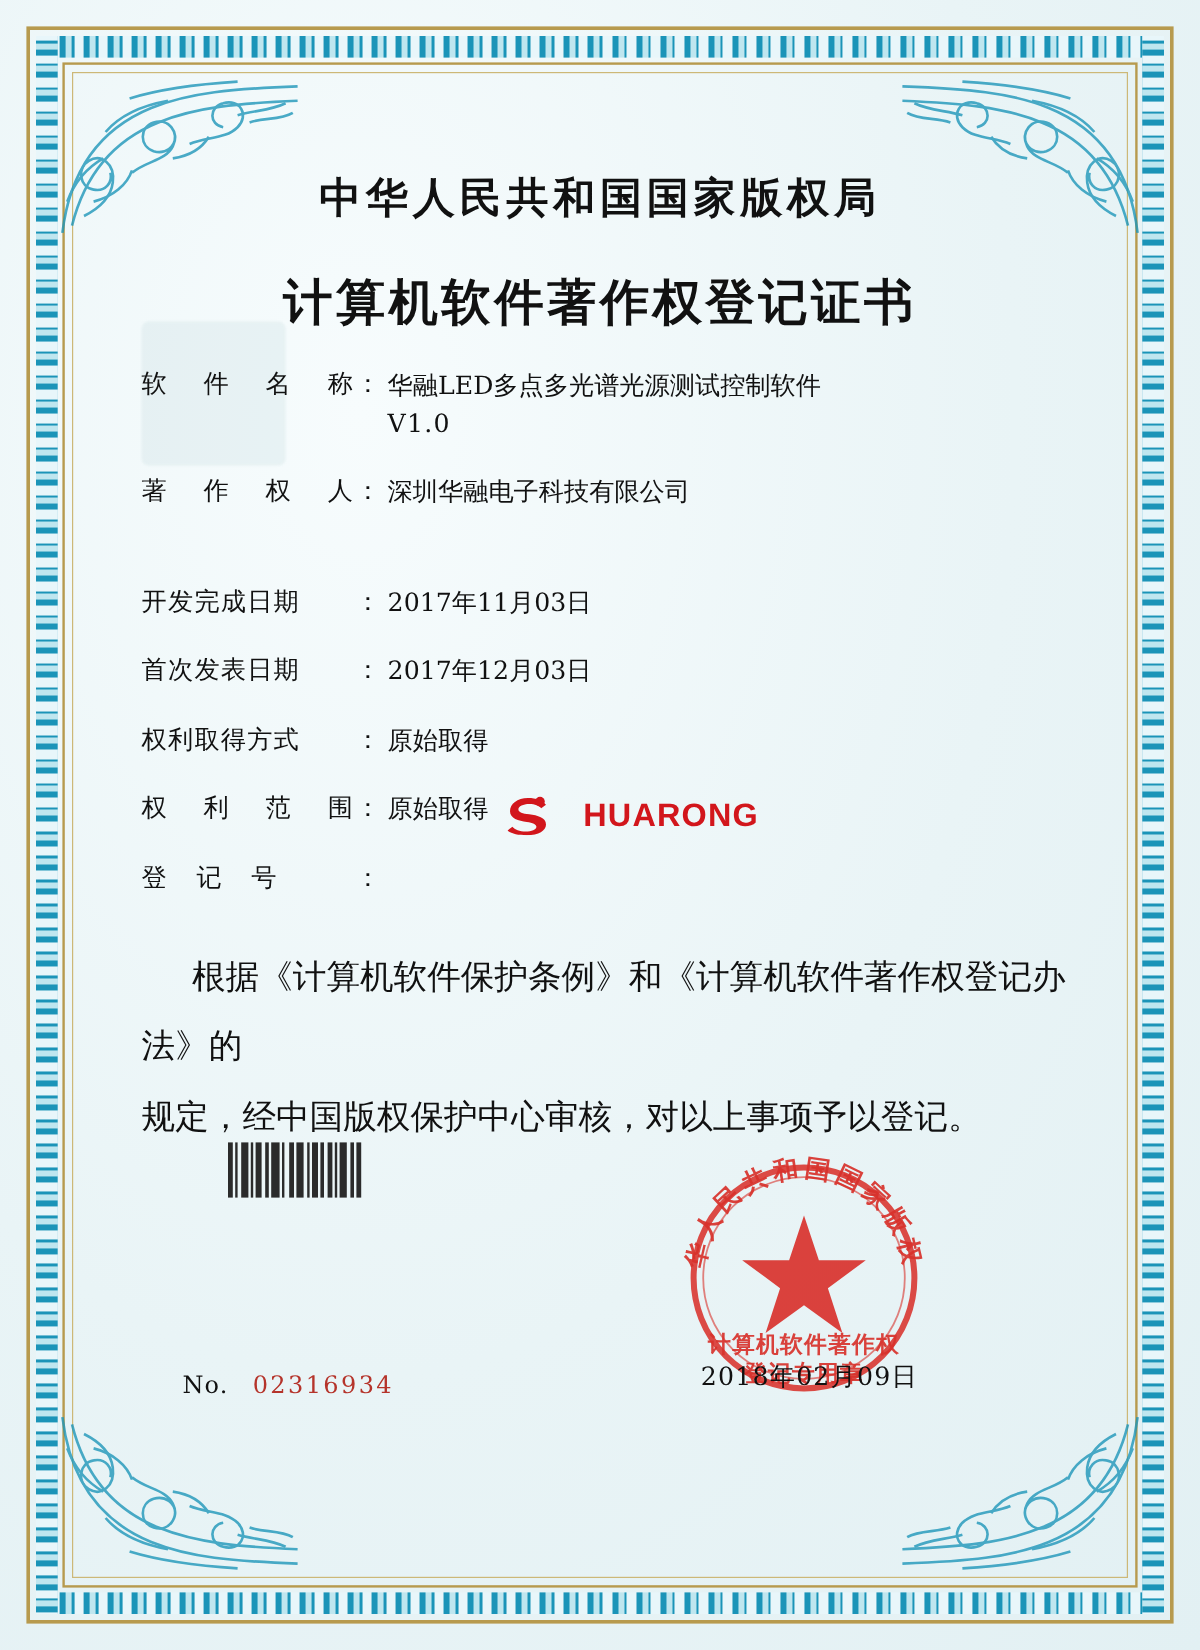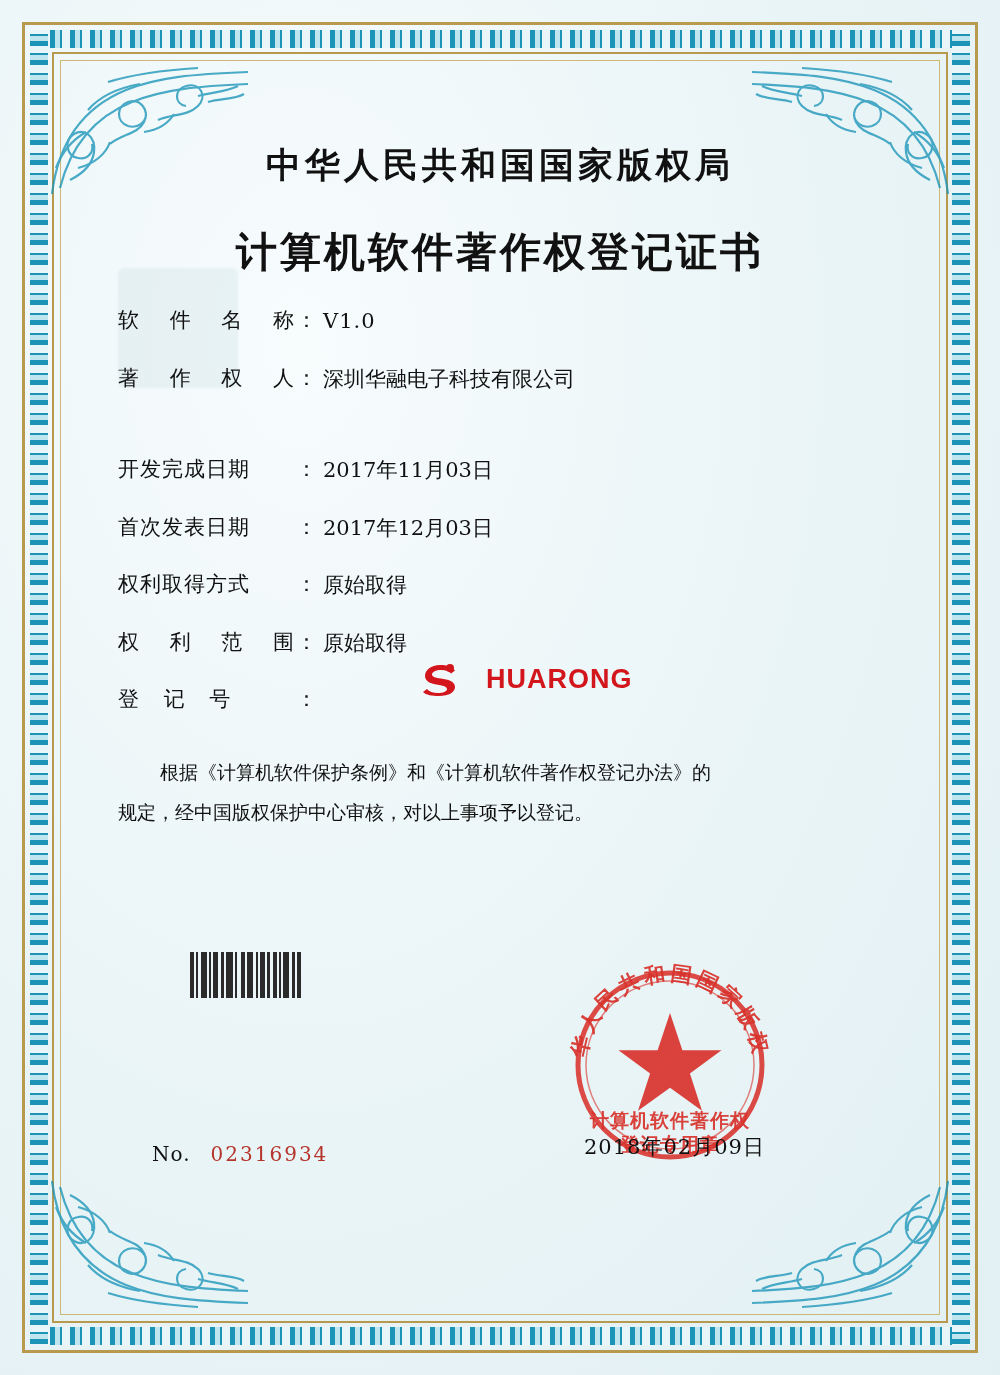--- a/index.html
+++ b/index.html
@@ -154,21 +154,21 @@
   .field .value .line2 {
     display: block;
     font-family: "DejaVu Serif", serif;
     letter-spacing: 1px;
   }
 
   .gap-big { height: 34px; }
 
   .statement {
     margin-top: 40px;
-    font-size: 19px;
+    font-size: 28px;
     line-height: 2.1;
     color: #111;
     font-family: "DejaVu Serif", serif;
     padding-left: 18px;
   }
   .statement .p1 { text-indent: 42px; display: block; }
   .statement .p2 { display: block; }
 
   
   .faint-mark {
@@ -332,20 +332,21 @@
     <div class="title-org">中华人民共和国国家版权局</div>
     <div class="title-main">计算机软件著作权登记证书</div>
 
 
     <div class="fields">
 
       <div class="field">
         <span class="label sp4">软 件 名 称</span>
         <span class="colon">：</span>
         <span class="value">
+          <span>华融LED多点多光谱光源测试控制软件</span>
           <span class="line2">V1.0</span>
         </span>
       </div>
 
       <div class="field">
         <span class="label sp4">著 作 权 人</span>
         <span class="colon">：</span>
         <span class="value">深圳华融电子科技有限公司</span>
       </div>
 

